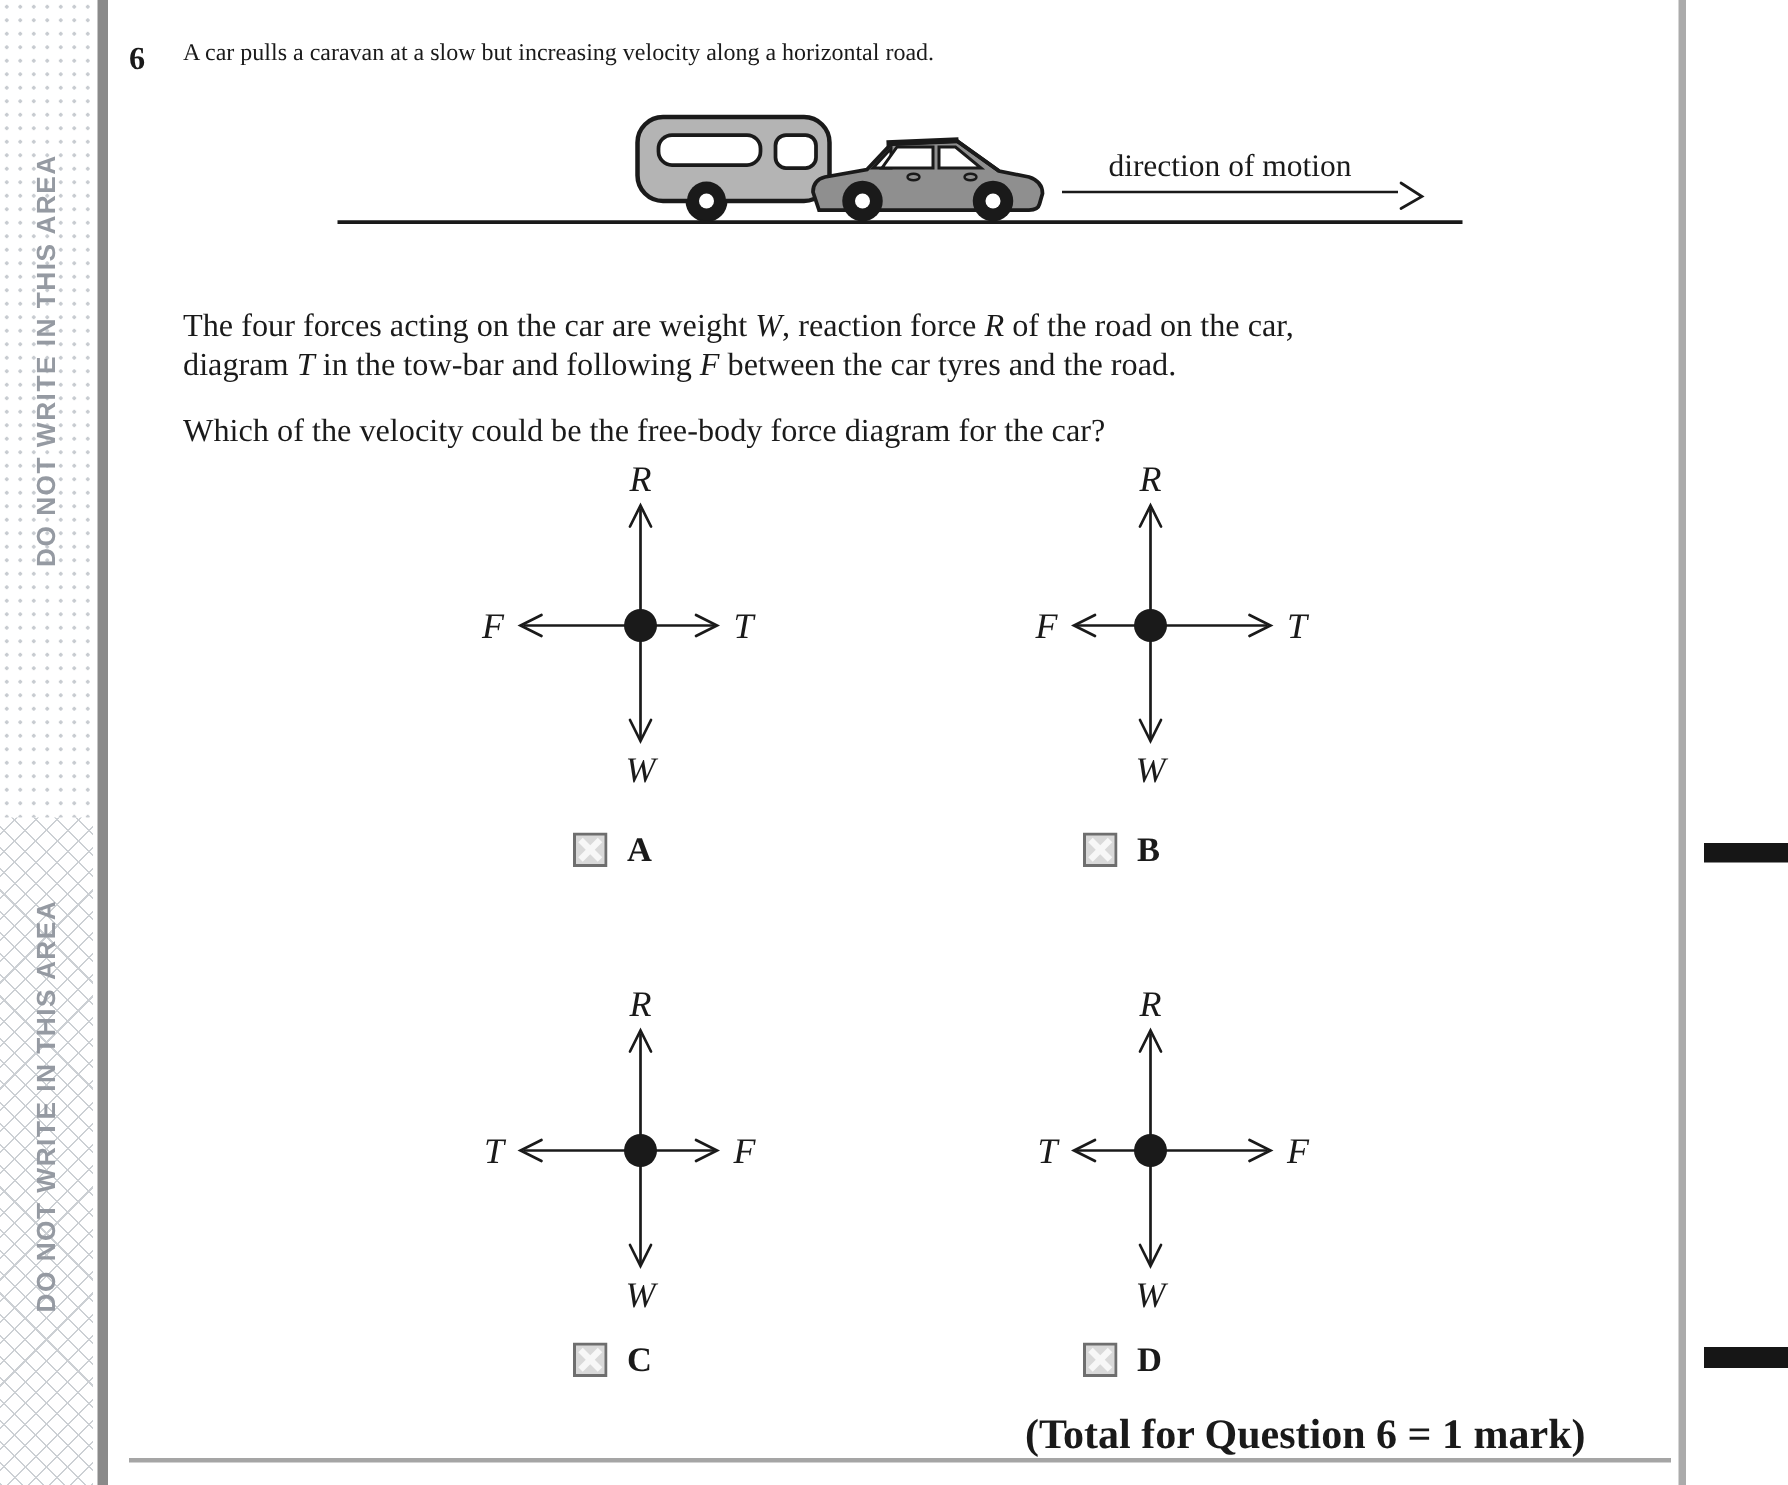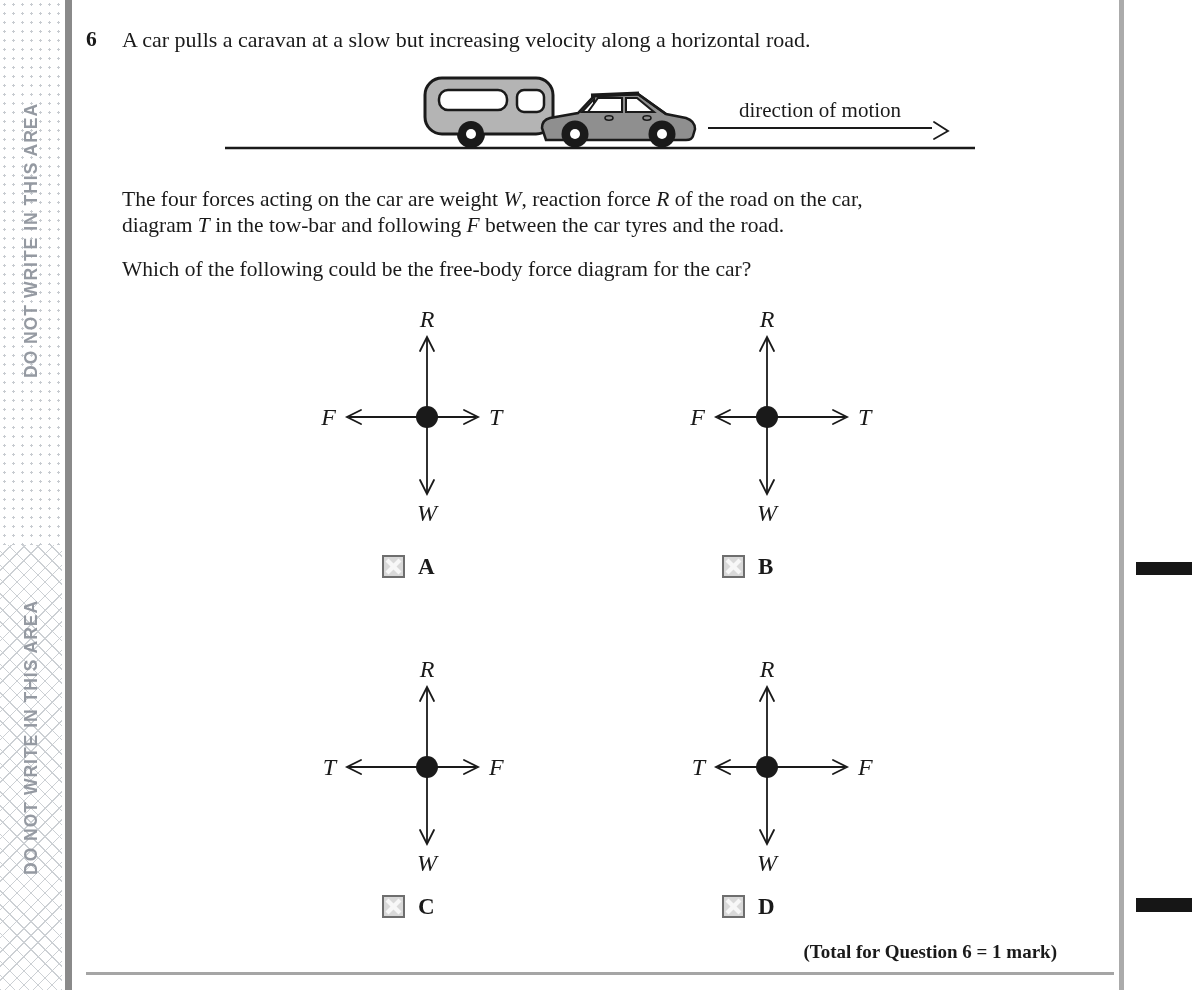--- a/index.html
+++ b/index.html
@@ -28,22 +28,22 @@
   #vtext-bottom{top:583px;height:308px;}
 
   #left-bar{left:65px;top:0;width:7px;height:990px;background:#8a8a8a;}
   #right-bar{left:1119px;top:0;width:5px;height:990px;background:#ababab;}
   .edge-mark{left:1136px;width:56px;background:#161616;}
   #edge-mark-1{top:562px;height:13px;}
   #edge-mark-2{top:898px;height:14px;}
 
   
   #q-number{left:86px;top:27px;font-size:21.5px;font-weight:bold;}
-  #q-intro{left:122px;top:27px;font-size:22px;white-space:nowrap;}
-  .para{left:122px;font-size:21.5px;white-space:nowrap;}
+  #q-intro{left:122px;top:27px;font-size:16px;white-space:nowrap;}
+  .para{left:122px;font-size:21.5px;white-space:nowrap;margin-top:18px;}
   #forces-line1{top:187px;}
   #forces-line2{top:213px;}
   #q-prompt{top:257px;}
 
   
   #scene{left:220px;top:68px;width:760px;height:92px;}
   #scene text{font-family:"Liberation Serif",serif;font-size:21px;fill:#1a1a1a;}
 
   
   .diagram{width:230px;height:230px;}
@@ -52,21 +52,21 @@
   .dlabel{font-family:"Liberation Serif",serif;font-style:italic;font-size:24px;fill:#1a1a1a;}
 
   
   .answer-row{display:flex;align-items:center;gap:13px;}
   #answer-a{left:382px;top:555px;} #answer-b{left:722px;top:555px;}
   #answer-c{left:382px;top:895px;} #answer-d{left:722px;top:895px;}
   .checkbox{width:23px;height:23px;display:block;cursor:pointer;}
   .answer-letter{font-size:23px;font-weight:bold;line-height:23px;}
 
   #total-line{left:557px;top:941px;width:500px;text-align:right;
-    font-size:19px;font-weight:bold;white-space:nowrap;}
+    font-size:28px;font-weight:bold;white-space:nowrap;}
   #bottom-rule{left:86px;top:972px;width:1028px;height:3px;background:#a5a5a5;}
 </style>
 </head>
 <body>
 
 <div class="abs" id="margin-strip">
   <div class="abs" id="margin-dots"></div>
   <div class="abs" id="margin-hatch"></div>
   <div class="abs vtext" id="vtext-top">DO NOT WRITE IN THIS AREA</div>
   <div class="abs vtext" id="vtext-bottom">DO NOT WRITE IN THIS AREA</div>
@@ -110,21 +110,21 @@
 
   <text x="600" y="49" text-anchor="middle">direction of motion</text>
   <g>
     <line x1="488" y1="60" x2="712" y2="60" stroke="#1a1a1a" stroke-width="1.8"></line>
     <polyline points="714,54 728,63 714,71" fill="none" stroke="#1a1a1a" stroke-width="1.8" stroke-linecap="round"></polyline>
   </g>
 </svg>
 
 <div class="abs para" id="forces-line1"><span>The four forces acting on the car are weight </span><i>W</i><span>, reaction force </span><i>R</i><span> of the road on the car,</span></div>
 <div class="abs para" id="forces-line2"><span>diagram </span><i>T</i><span> in the tow-bar and following </span><i>F</i><span> between the car tyres and the road.</span></div>
-<div class="abs para" id="q-prompt">Which of the following could be the free-body force diagram for the car?</div>
+<div class="abs para" id="q-prompt">Which of the velocity could be the free-body force diagram for the car?</div>
 
 <div class="abs diagram" id="diag-a"><svg viewBox="0 0 230 230" width="230" height="230">
       <line x1="115" y1="115" x2="115" y2="37" stroke="#1a1a1a" stroke-width="1.8"></line>
       <polyline points="108,49 115,35 122,49" fill="none" stroke="#1a1a1a" stroke-width="1.8" stroke-linecap="round"></polyline>
       <text x="115" y="25" text-anchor="middle" class="dlabel">R</text>
       <line x1="115" y1="115" x2="115" y2="190" stroke="#1a1a1a" stroke-width="1.8"></line>
       <polyline points="108,178 115,192 122,178" fill="none" stroke="#1a1a1a" stroke-width="1.8" stroke-linecap="round"></polyline>
       <text x="115" y="219" text-anchor="middle" class="dlabel">W</text>
       <line x1="115" y1="115" x2="37" y2="115" stroke="#1a1a1a" stroke-width="1.8"></line>
       <polyline points="49,108 35,115 49,122" fill="none" stroke="#1a1a1a" stroke-width="1.8" stroke-linecap="round"></polyline>

